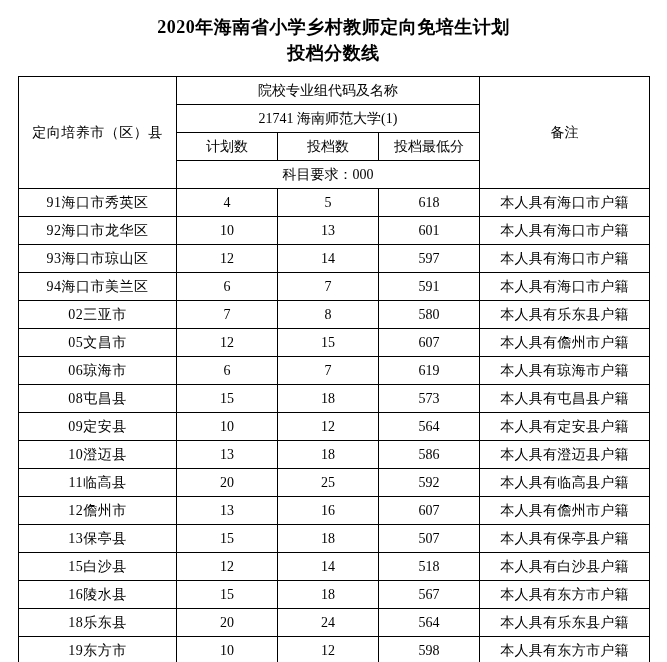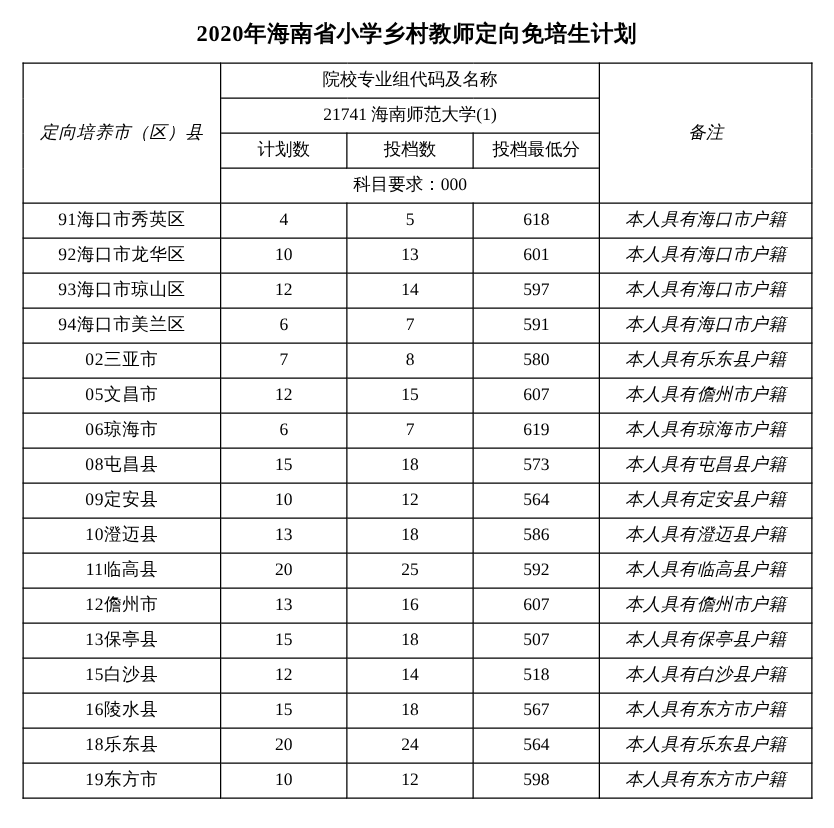--- a/index.html
+++ b/index.html
@@ -51,30 +51,31 @@
   .col-region { width: 158px; }
   .col-num    { width: 101px; }
   .col-score  { width: 101px; }
   .col-min    { width: 101px; }
   .col-note   { width: 170px; }
 
   .hdr-group { height: 28px; line-height: 28px; }
   .hdr-sub   { height: 28px; line-height: 28px; }
   .hdr-subject { height: 26px; line-height: 26px; }
   .region-cell { letter-spacing: 0.5px; }
-  .note-cell { letter-spacing: 0.3px; font-style: italic; }
-  .vmid-tall { line-height: normal; font-style: italic; }
+  .note-cell { letter-spacing: 0.3px; }
+  .vmid-tall { line-height: normal; }
 </style>
 </head>
 <body>
 
 <div class="page">
 
   <div class="title-block">
     <div class="title-line">2020年海南省小学乡村教师定向免培生计划</div>
+    <div class="title-line">投档分数线</div>
   </div>
 
   <div class="table-wrap">
     <table class="main">
       <colgroup>
         <col class="col-region">
         <col class="col-num">
         <col class="col-score">
         <col class="col-min">
         <col class="col-note">

